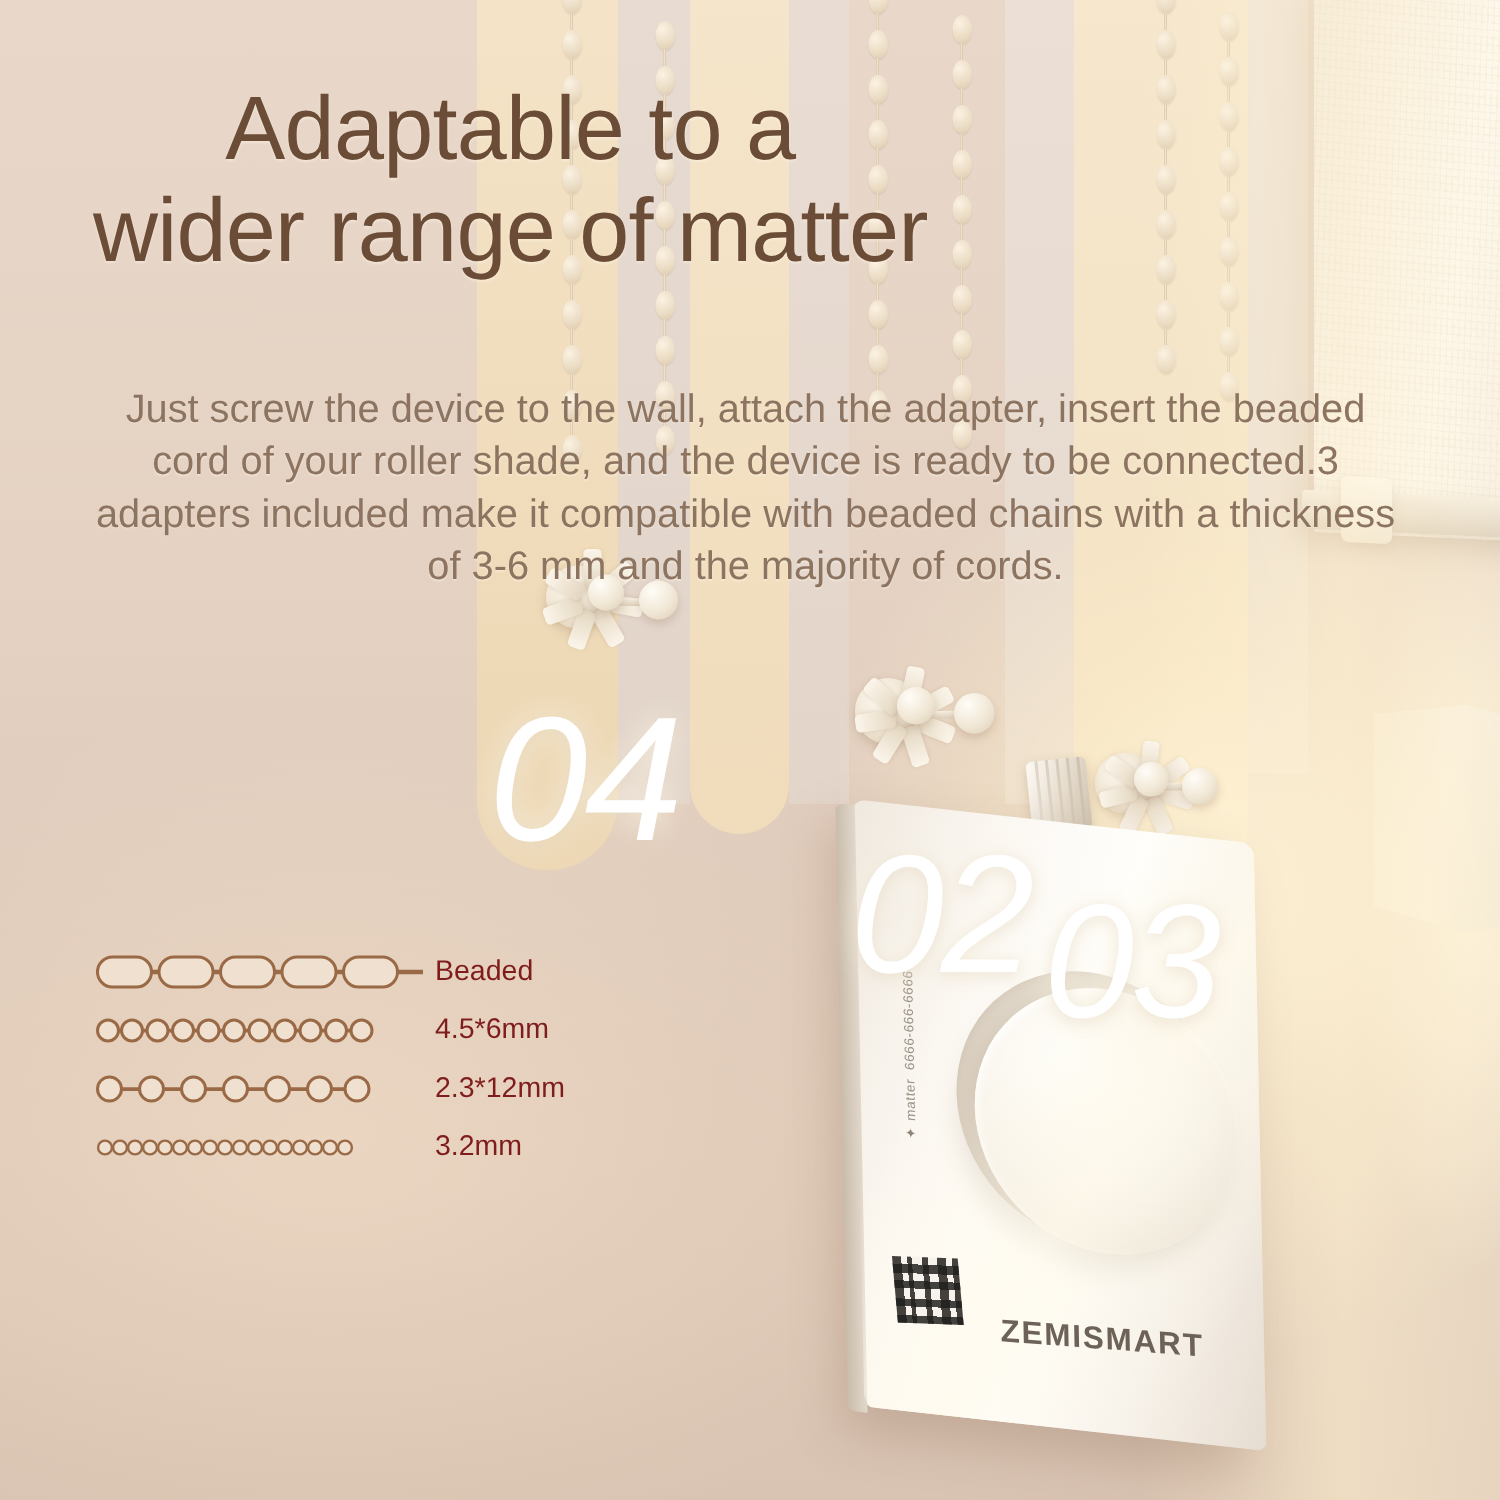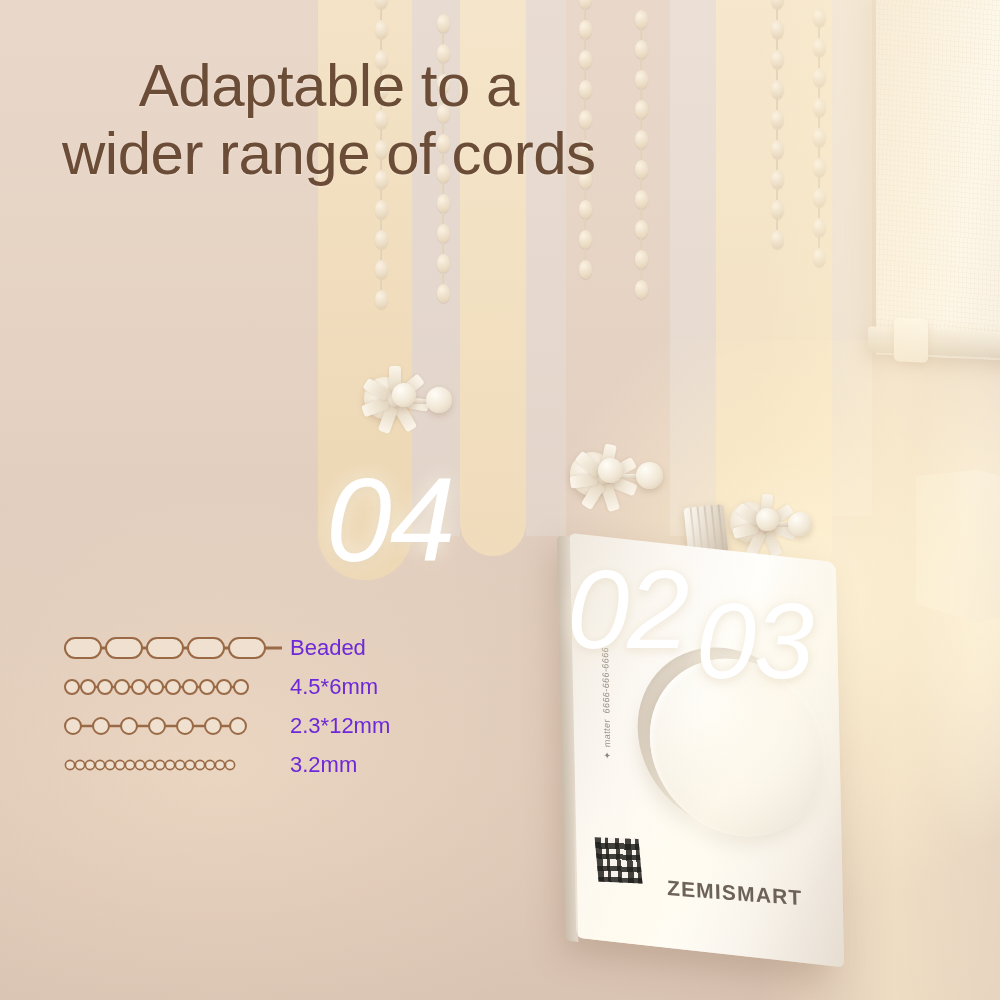--- a/index.html
+++ b/index.html
@@ -225,21 +225,21 @@
   .cords-title{
     font-size:22px;font-weight:700;color:#6f5641;margin-bottom:22px;
     letter-spacing:.1px;
   }
   .cord-row{
     display:flex;align-items:center;
     height:39px;margin-bottom:0;
   }
   .cord-art{width:222px;height:30px;position:relative;flex:0 0 222px;}
   .cord-label{
-    font-size:22px;color:#6d28d9;margin-left:6px;white-space:nowrap;
+    font-size:19px;color:#7f1d1d;margin-left:6px;white-space:nowrap;
   }
   
   .cord-art svg{display:block;}
 </style>
 </head>
 <body>
 
 <div class="stage">
 
   <div class="scene">
@@ -460,23 +460,24 @@
         <span class="mlogo">✦</span><span>matter</span>&nbsp;&nbsp;<span>6666-666-6666</span>
       </div>
       <div class="brand">ZEMISMART</div>
     </div>
   </div>
 
   <div class="content">
 
     <div class="headline">
       <span class="l1">Adaptable to a</span>
-      <span class="l2">wider range of cords</span>
-    </div>
-
+      <span class="l2">wider range of matter</span>
+    </div>
+
+    <p class="body">Just screw the device to the wall, attach the adapter, insert the beaded cord of your roller shade, and the device is ready to be connected.3 adapters included make it compatible with beaded chains with a thickness of 3-6 mm and the majority of cords.</p>
 
     <div class="step step-01">04</div>
     <div class="step step-02">02</div>
     <div class="step step-03">03</div>
 
     <div class="cords">
 
       <div class="cord-row">
         <div class="cord-art">
           <svg width="222" height="30" viewBox="0 0 222 30">

